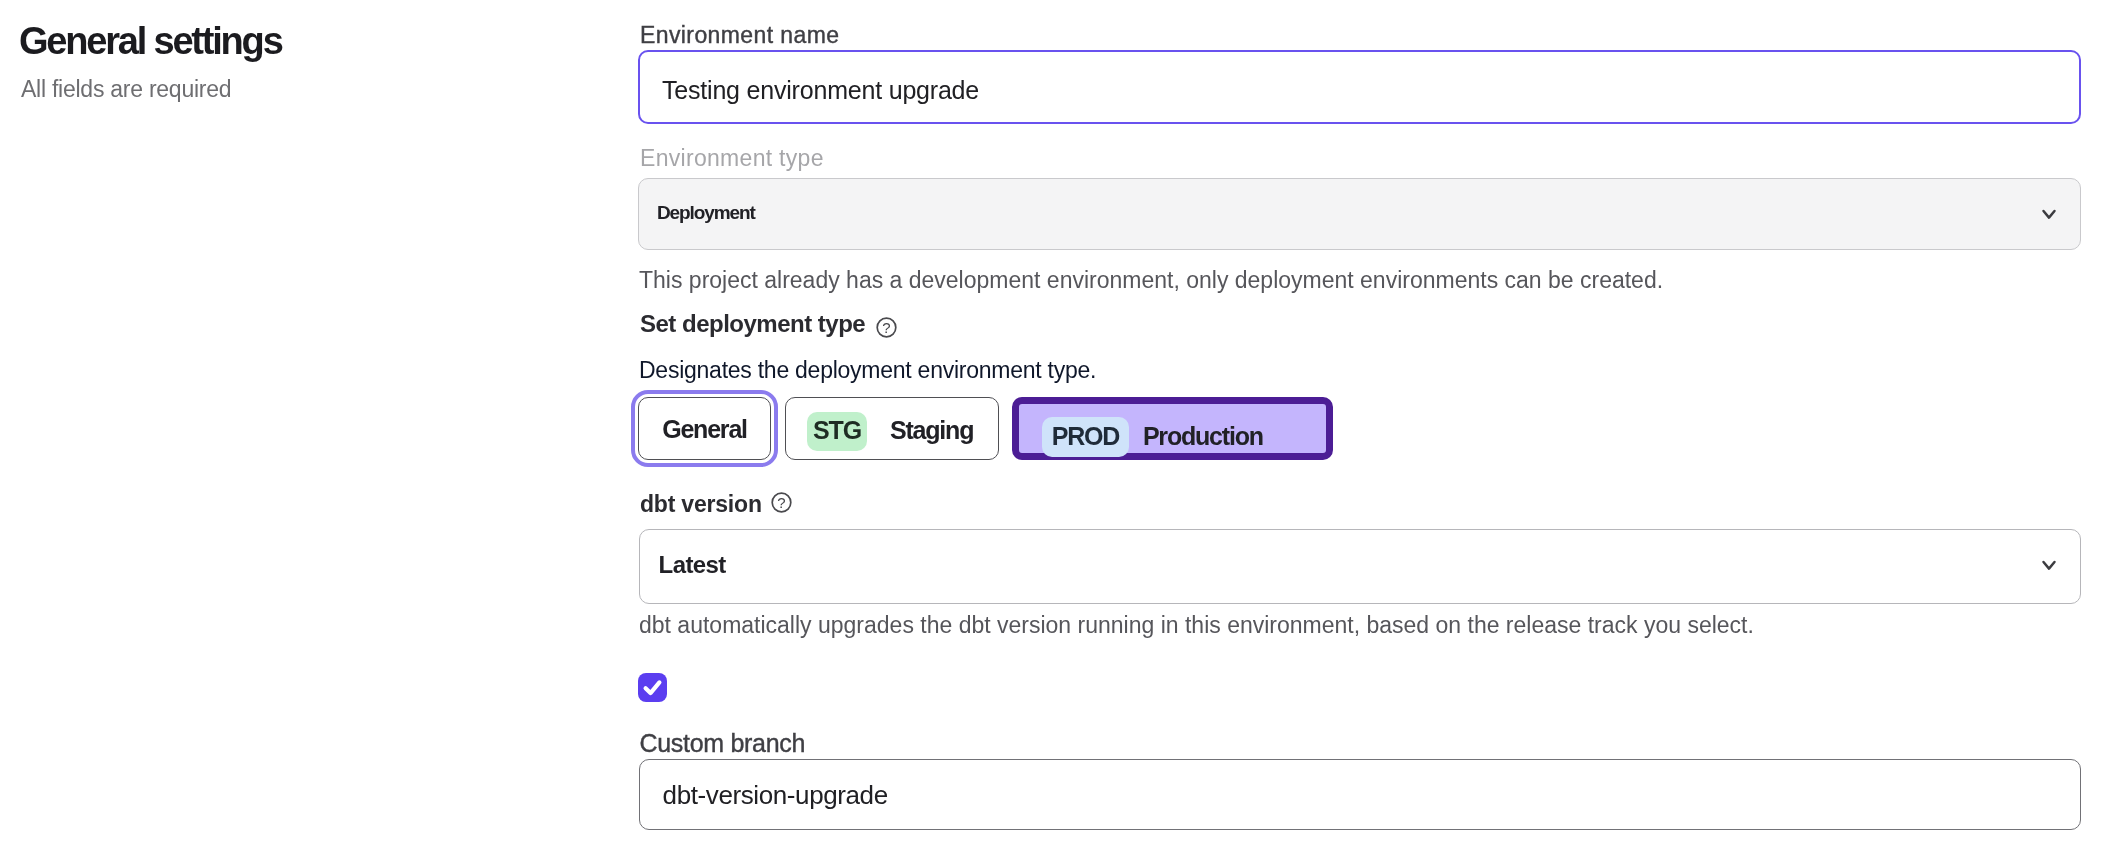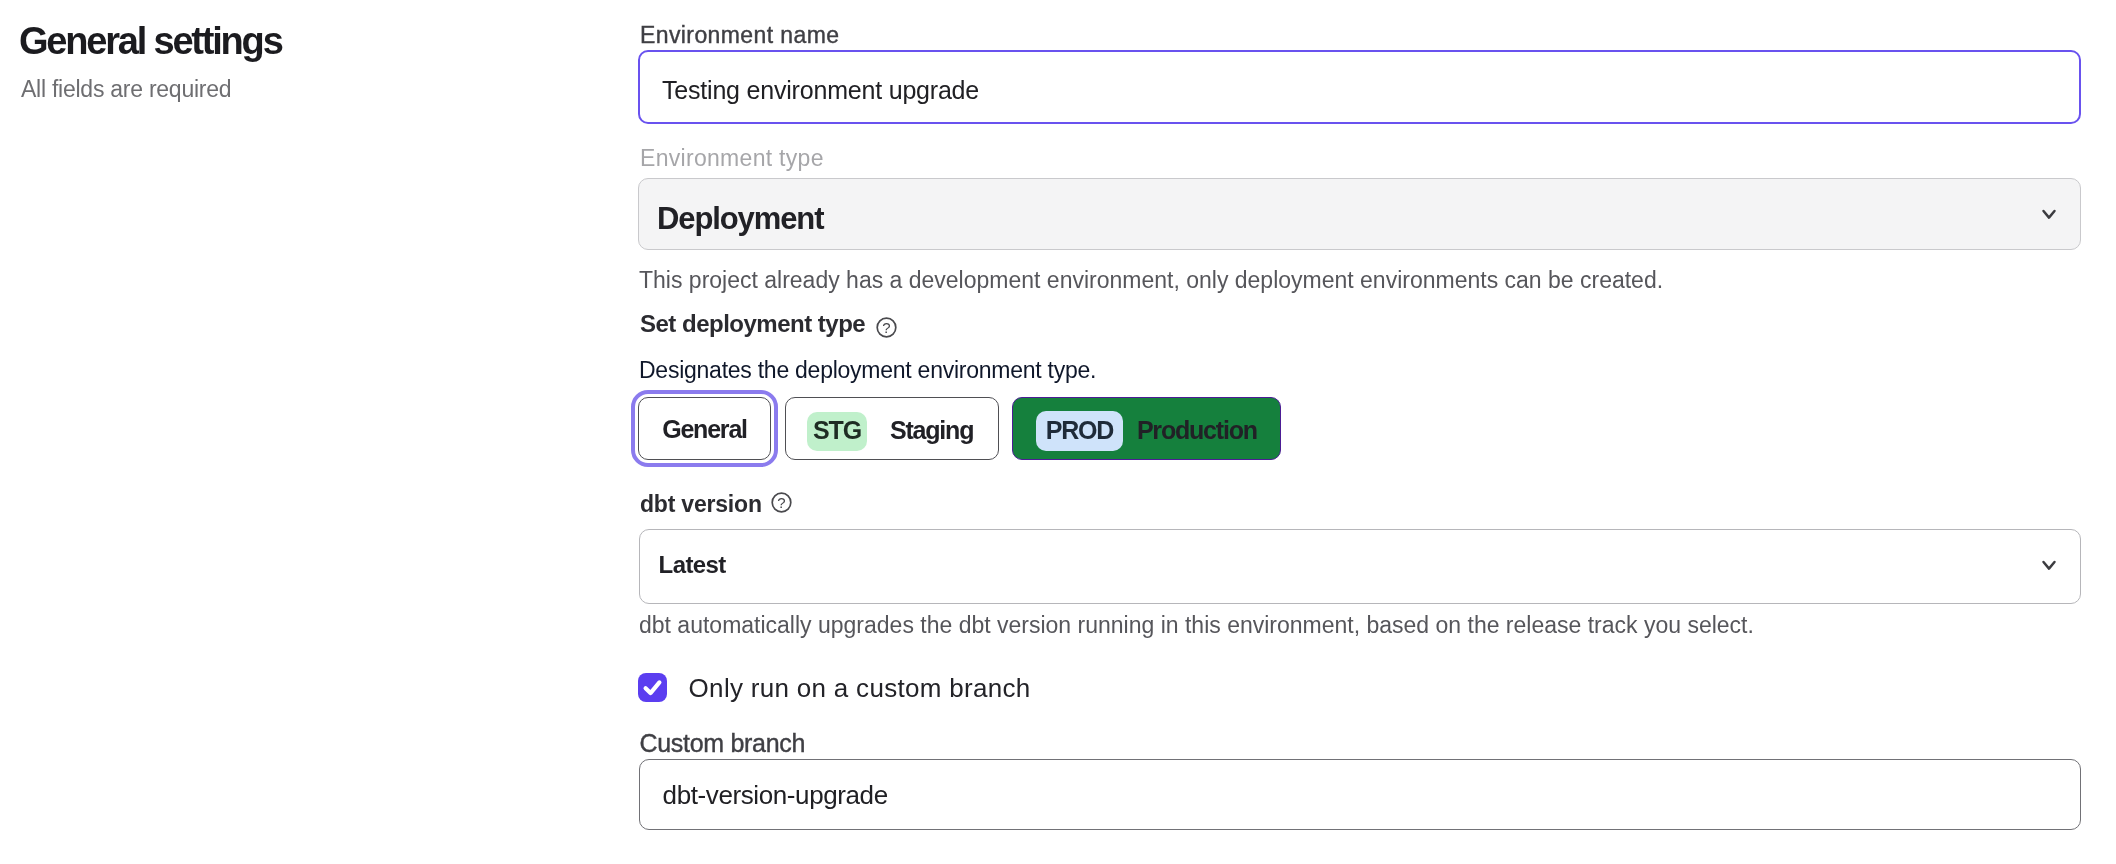--- a/index.html
+++ b/index.html
@@ -13,21 +13,21 @@
 
   <div class="abs" style="left:19px; top:22.4px; font-size:38px; font-weight:bold; letter-spacing:-2.2px; color:#1b1b1f;">General settings</div>
   <div class="abs" style="left:21px; top:77.7px; font-size:23px; letter-spacing:-0.25px; color:#6e6e71;">All fields are required</div>
 
   <div class="abs" style="left:640px; top:24px; font-size:23px; letter-spacing:0.4px; color:#3f3f44; -webkit-text-stroke:0.4px #3f3f44;">Environment name</div>
   <div class="abs" style="left:638px; top:50px; width:1443px; height:74px; border:2px solid #6952ef; border-radius:10px; background:#fff;"></div>
   <div class="abs" style="left:662px; top:78.2px; font-size:25px; letter-spacing:-0.2px; color:#202024;">Testing environment upgrade</div>
 
   <div class="abs" style="left:640px; top:147.2px; font-size:23px; letter-spacing:0.3px; color:#a6a6a9;">Environment type</div>
   <div class="abs" style="left:638px; top:177.5px; width:1443px; height:72px; border:1px solid #c9c9cc; border-radius:10px; background:#f4f4f5;"></div>
-  <div class="abs" style="left:657px; top:203.2px; font-size:31px; font-weight:bold; letter-spacing:-1.1px; color:#212126;">Deployment</div>
+  <div class="abs" style="left:657px; top:203.2px; font-size:19px; font-weight:bold; letter-spacing:-1.1px; color:#212126;">Deployment</div>
   <svg class="abs" style="left:2039.5px; top:206.5px;" width="18" height="15" viewBox="0 0 18 15">
       <path d="M3.5 4 L9 10.6 L14.5 4" fill="none" stroke="#3c3c40" stroke-width="2.5" stroke-linecap="round" stroke-linejoin="round"></path>
     </svg>
   <div class="abs" style="left:639px; top:268.5px; font-size:23px; color:#56565b;">This project already has a development environment, only deployment environments can be created.</div>
 
   <div class="abs" style="left:640px; top:312px; font-size:24px; font-weight:bold; letter-spacing:-0.5px; color:#2b2b30;">Set deployment type</div>
   <svg class="abs" style="left:876px; top:316.7px;" width="21" height="21" viewBox="0 0 21 21">
       <circle cx="10.5" cy="10.5" r="9.3" fill="none" stroke="#4a4a4e" stroke-width="1.7"></circle>
       <text x="10.5" y="15.8" text-anchor="middle" font-family="Liberation Sans" font-size="15" fill="#47474b">?</text>
     </svg>
@@ -35,21 +35,21 @@
 
   <div class="abs" style="left:638px; top:397px; width:133px; height:62.5px; background:#fff; border:1px solid #4f4f54; border-radius:10px; outline:4px solid #8b7bee; outline-offset:3px; display:flex; align-items:center; justify-content:center;">
     <span style="font-size:25px; font-weight:bold; letter-spacing:-1.2px; color:#212126; padding-top:3px;">General</span>
   </div>
   <div class="abs" style="left:785px; top:397px; width:213.5px; height:62.5px; background:#fff; border:1px solid #4f4f54; border-radius:10px;">
     <div class="abs" style="left:21px; top:13.5px; width:60px; height:39px; background:#c0f0cb; border-radius:10px; display:flex; align-items:center; justify-content:center;">
         <span style="font-size:25px; font-weight:bold; letter-spacing:-1.2px; color:#1e2c23; padding-bottom:2px;">STG</span>
       </div>
     <div class="abs" style="left:104px; top:19.9px; font-size:25px; font-weight:bold; letter-spacing:-1.2px; color:#212126;">Staging</div>
   </div>
-  <div class="abs" style="left:1012.4px; top:397px; width:269px; height:62.5px; background:#15803d; border:1px solid #4c1d95; border-radius:10px;">
+  <div class="abs" style="left:1012.4px; top:397px; width:321px; height:62.5px; background:#c4b5fd; border:7px solid #4c1d95; border-radius:10px;">
     <div class="abs" style="left:22.6px; top:13px; width:87px; height:40px; background:#cfe3fa; border-radius:10px; display:flex; align-items:center; justify-content:center;">
         <span style="font-size:25px; font-weight:bold; letter-spacing:-1.2px; color:#1f2b39; padding-bottom:2px;">PROD</span>
       </div>
     <div class="abs" style="left:123.5px; top:19.9px; font-size:25px; font-weight:bold; letter-spacing:-1.2px; color:#212126;">Production</div>
   </div>
 
   <div class="abs" style="left:640px; top:492.9px; font-size:23px; font-weight:bold; letter-spacing:-0.2px; color:#2b2b30;">dbt version</div>
   <svg class="abs" style="left:770.5px; top:492px;" width="21" height="21" viewBox="0 0 21 21">
       <circle cx="10.5" cy="10.5" r="9.3" fill="none" stroke="#4a4a4e" stroke-width="1.7"></circle>
       <text x="10.5" y="15.8" text-anchor="middle" font-family="Liberation Sans" font-size="15" fill="#47474b">?</text>
@@ -58,19 +58,18 @@
   <div class="abs" style="left:658.6px; top:553.1px; font-size:24px; font-weight:bold; letter-spacing:-0.6px; color:#212126;">Latest</div>
   <svg class="abs" style="left:2039.5px; top:558px;" width="18" height="15" viewBox="0 0 18 15">
       <path d="M3.5 4 L9 10.6 L14.5 4" fill="none" stroke="#3c3c40" stroke-width="2.5" stroke-linecap="round" stroke-linejoin="round"></path>
     </svg>
   <div class="abs" style="left:639px; top:613.7px; font-size:23px; color:#56565b;">dbt automatically upgrades the dbt version running in this environment, based on the release track you select.</div>
 
   <div class="abs" style="left:638px; top:673px; width:28.6px; height:28.6px; background:#5b3ef0; border-radius:8px;"></div>
   <svg class="abs" style="left:638px; top:673px;" width="29" height="29" viewBox="0 0 29 29">
       <path d="M7.6 15.2 L12.5 20.1 L21.4 9.4" fill="none" stroke="#ffffff" stroke-width="4.2" stroke-linecap="round" stroke-linejoin="round"></path>
     </svg>
-  <div class="abs" style="left:688.6px; top:674.6px; font-size:26px; letter-spacing:0.3px; color:#232328;">Only run on a custom branch</div>
 
   <div class="abs" style="left:639.5px; top:731px; font-size:25px; letter-spacing:-0.3px; color:#3f3f44; -webkit-text-stroke:0.4px #3f3f44;">Custom branch</div>
   <div class="abs" style="left:639px; top:758.8px; width:1442px; height:71px; border:1px solid #717176; border-radius:10px; background:#fff;"></div>
   <div class="abs" style="left:662.6px; top:782.3px; font-size:26px; letter-spacing:-0.4px; color:#202024;">dbt-version-upgrade</div>
 
 </div>
 
 </body></html>

